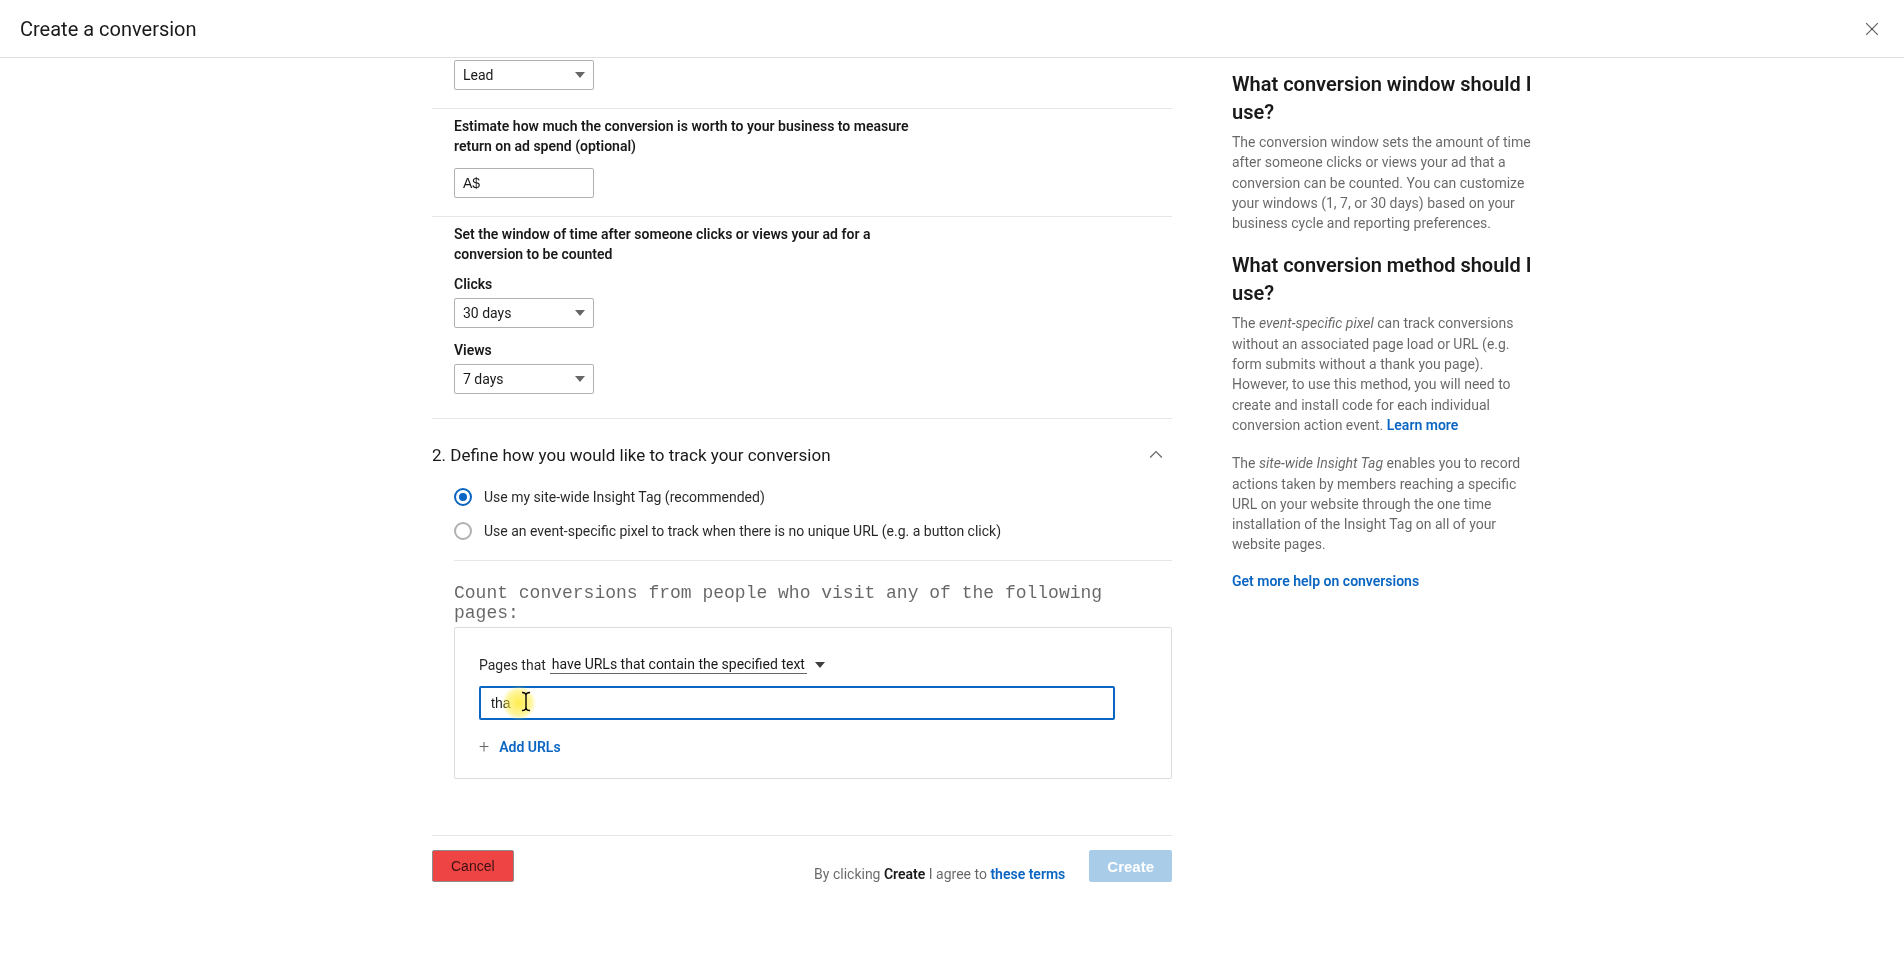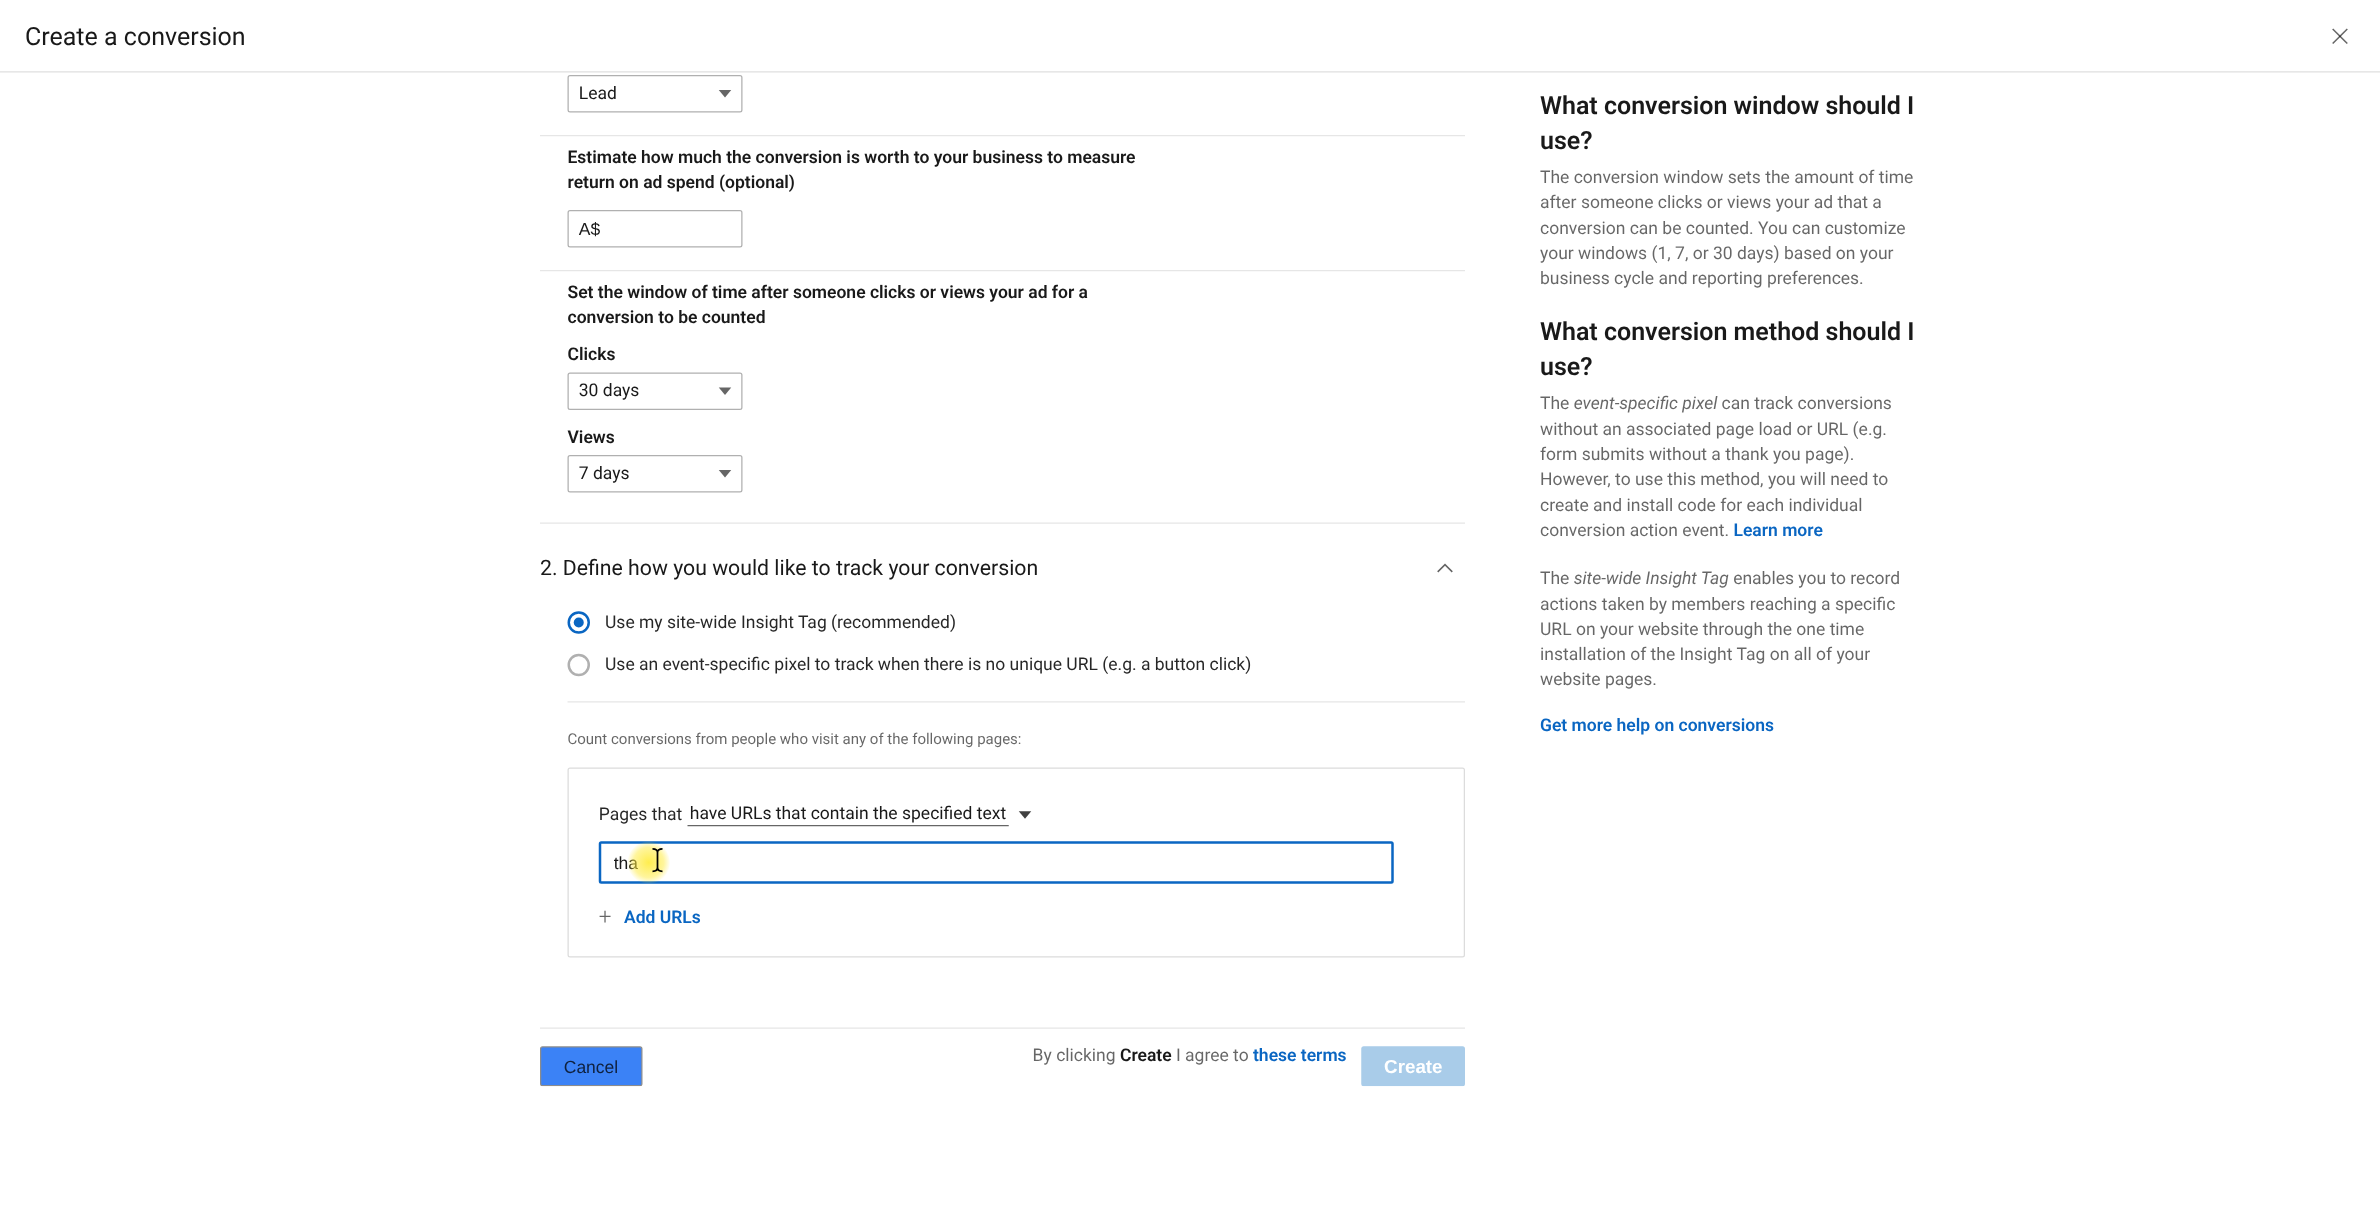--- a/index.html
+++ b/index.html
@@ -52,21 +52,21 @@
   width: 18px; height: 18px; border-radius: 50%; border: 2px solid #b0b0b0; display: flex;
   align-items: center; justify-content: center; cursor: pointer;
 }
 .radio-outer.checked { border-color: #0a66c2; }
 .radio-inner { width: 8px; height: 8px; border-radius: 50%; background: #0a66c2; }
 .radio-label { font-size: 14px; color: rgba(0,0,0,0.85); }
 
 
 .hr-thin { height: 1px; background: #e6e6e6; margin: 8px 0 20px; }
 
-.count-text { font-size: 12px; color: rgba(0,0,0,0.6); margin-bottom: 16px; }
+.count-text { font-size: 18px; color: rgba(0,0,0,0.6); margin-bottom: 4px; font-family: Liberation Mono, monospace; }
 
 
 .url-card { border: 1px solid #dcdcdc; border-radius: 2px; padding: 28px 24px 22px; }
 .pages-line { font-size: 14px; color: rgba(0,0,0,0.85); display: flex; align-items: center; flex-wrap: wrap; margin-bottom: 12px; }
 .pages-link-wrap { display: inline-flex; align-items: center; margin-left: 4px; border-bottom: 1px solid rgba(0,0,0,0.6); cursor: pointer; }
 .pages-link-text { color: rgba(0,0,0,0.9); padding: 0 2px 1px; }
 .dd-caret { width: 0; height: 0; border-left: 5px solid transparent; border-right: 5px solid transparent; border-top: 6px solid rgba(0,0,0,0.75); margin: 0 0 0 8px; }
 
 .url-input {
   width: 636px; height: 34px; border: 2px solid #0a66c2; border-radius: 2px;
@@ -82,24 +82,24 @@
 .text-cursor-icon svg { width: 18px; height: 22px; }
 
 .add-row { display: flex; align-items: center; gap: 10px; margin-top: 18px; cursor: pointer; }
 .plus-mark { font-size: 18px; color: rgba(0,0,0,0.6); font-weight: 300; line-height: 1; }
 .add-text { font-weight: 600; color: #0a66c2; font-size: 14px; }
 
 
 .footer-sep { height: 1px; background: #e6e6e6; margin-top: 56px; }
 .footer-row { display: flex; align-items: center; justify-content: space-between; padding-top: 14px; }
 .btn-cancel {
-  height: 32px; padding: 0 18px; border: 1px solid #8c8c8c; border-radius: 2px; background: #3b82f6;
+  height: 32px; padding: 0 18px; border: 1px solid #8c8c8c; border-radius: 2px; background: #ef4444;
   font-size: 14px; color: rgba(0,0,0,0.75); cursor: pointer;
 }
-.footer-right { display: flex; align-items: flex-start; gap: 12px; }
+.footer-right { display: flex; align-items: flex-end; gap: 24px; }
 .agree-text { font-size: 14px; color: rgba(0,0,0,0.6); }
 .agree-strong { font-weight: 600; color: rgba(0,0,0,0.9); }
 .agree-link { color: #0a66c2; font-weight: 600; cursor: pointer; }
 .btn-create {
   height: 32px; padding: 0 18px; border: none; border-radius: 2px; background: #a9cce9;
   font-size: 15px; font-weight: 600; color: #fff; cursor: pointer;
 }
 
 
 .side-h { font-weight: 600; font-size: 20px; color: rgba(0,0,0,0.9); margin-bottom: 6px; line-height: 1.4; }

